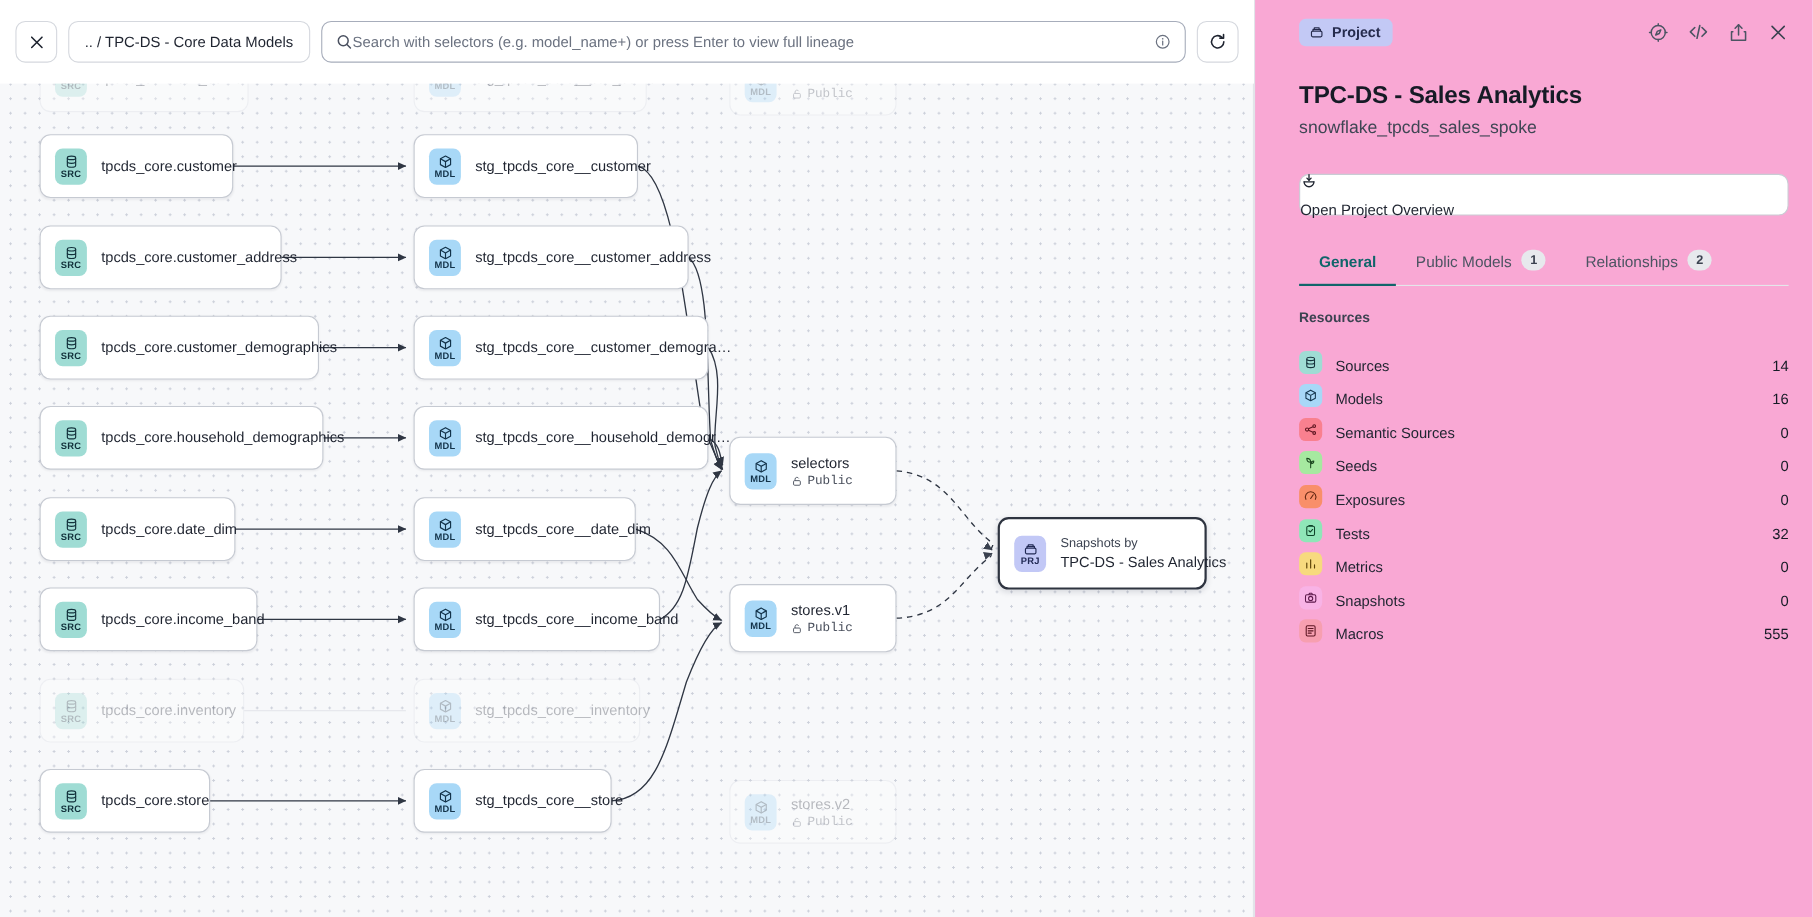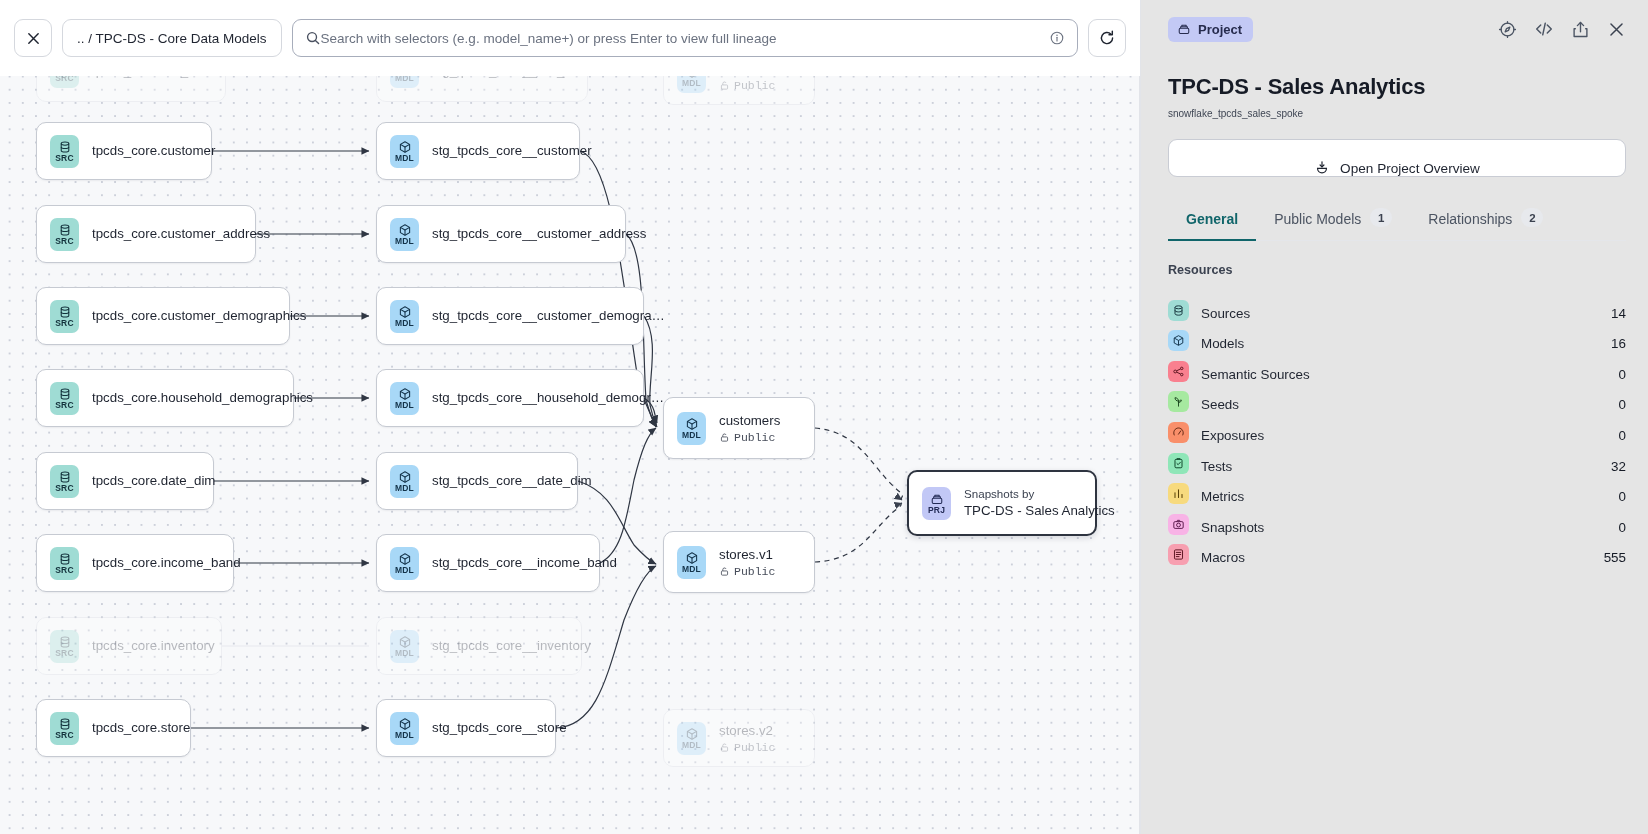--- a/index.html
+++ b/index.html
@@ -84,39 +84,39 @@
   .node .nsub { font-size:11.5px; color:#474d5a; display:flex; align-items:center; gap:4px; line-height:13px;font-family:Liberation Mono, monospace;}
   .node .ntop { font-size:11.6px; color:#3b4250; line-height:14px;}
 
   .node.faded { opacity:.30; box-shadow:none; border-color:#d7dae1;}
   .node.focus { border:2px solid #2e3440; box-shadow: 0 2px 6px rgba(16,24,40,.14); }
 
   svg.edges { position:absolute; inset:0; width:1140px; height:834px; z-index:5; overflow:visible;}
 
   
   .panel {
-    width:508px; height:834px; background:#e5e5e5; flex:none;
-    padding: 14px 22px 0 27px; position:relative;
+    width:508px; height:834px; background:#f9a8d4; flex:none;
+    padding: 14px 22px 0 40px; position:relative;
     border-left:1px solid #e2e4e9;
   }
   .panel-top { display:flex; align-items:center; justify-content:space-between; height:30px;}
   .chip {
     background:#c3c9f5; color:#262b4d; border-radius:6px;
     display:inline-flex; align-items:center; gap:7px;
     padding:5px 11px 5px 9px; font-size:13px; font-weight:600;
   }
   .panel-actions { display:flex; align-items:center; gap:17px; color:#4b5463;}
   .panel-actions .ibtn{ cursor:pointer; display:flex;}
   h1.ptitle { font-size:22px; font-weight:700; color:#161b26; margin-top:30px; letter-spacing:-.2px;}
-  .psub { font-size:10px; color:#3f4654; margin-top:8px;}
+  .psub { font-size:16px; color:#3f4654; margin-top:8px;}
   .overview-btn {
-    margin-top:20px; height:38px; width:100%;
+    margin-top:32px; height:38px; width:100%;
     border:1px solid #c9ccd4; border-radius:9px; background:#fff;
-    display:flex; align-items:flex-end; justify-content:center; gap:10px;
-    font-size:13.6px; color:#1f2430; cursor:pointer;
+    display:flex; align-items:flex-start; justify-content:center; gap:10px;
+    font-size:13.6px; color:#1f2430; cursor:pointer;flex-direction:column;
   }
 
   .tabs { margin-top:22px; display:flex; gap:0; border-bottom:1px solid #e4e6ea; }
   .tab {
     display:flex; align-items:flex-end; gap:9px;
     padding: 9px 18px 12px 18px; font-size:14px; color:#4c5462; cursor:pointer;
     border-bottom:2.5px solid transparent; margin-bottom:-1px;
   }
   .tab.active { color:#10656a; font-weight:700; border-bottom-color:#10656a;}
   .tab .cnt {
@@ -481,21 +481,21 @@
       <span class="icon">
               <svg width="14" height="14" viewBox="0 0 20 20" fill="none" stroke="currentColor" stroke-width="1.5" stroke-linejoin="round">
                 <path d="M10 2.6 L16.6 6.2 v7.6 L10 17.4 L3.4 13.8 V6.2 Z"></path>
                 <path d="M3.4 6.2 L10 9.9 l6.6-3.7"></path>
                 <path d="M10 9.9 V17.4"></path>
               </svg>
             </span>
       <span class="bl">MDL</span>
     </div>
           <div class="ntext">
-            <div class="nlabel">customers</div>
+            <div class="nlabel">selectors</div>
             <div class="nsub">
               <span class="icon">
                 <svg width="11" height="11" viewBox="0 0 20 20" fill="none" stroke="#474d5a" stroke-width="1.5" stroke-linejoin="round">
                   <rect x="4.4" y="9" width="11.2" height="7.6" rx="1.7"></rect>
                   <path d="M6.9 9 V6.6 a3.1 3.1 0 0 1 5.9-1.3"></path>
                 </svg>
               </span>
               <span>Public</span>
             </div>
           </div>

